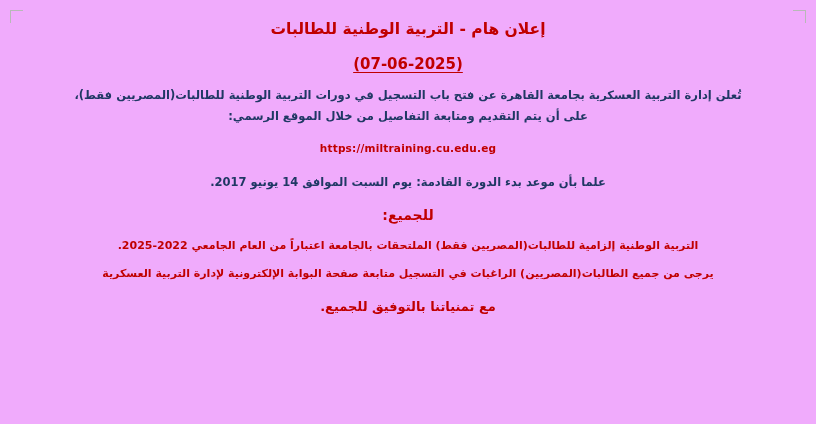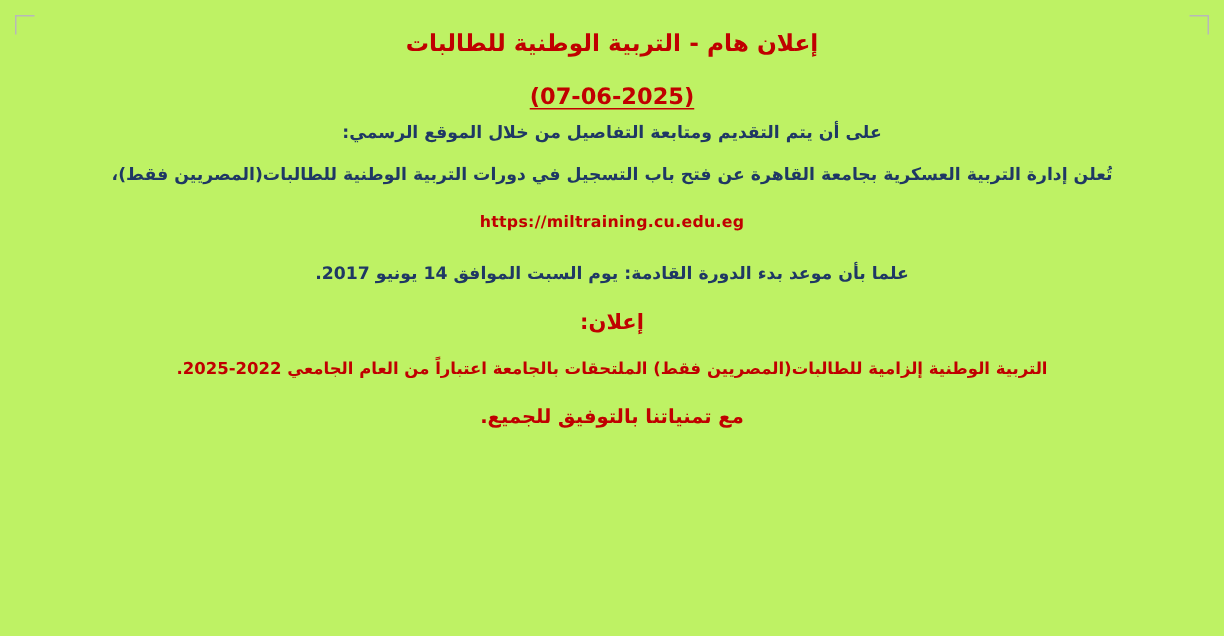--- a/index.html
+++ b/index.html
@@ -10,21 +10,21 @@
   body {
     width: 816px;
     height: 424px;
     font-family: "DejaVu Sans", sans-serif;
     overflow: hidden;
   }
   .page {
     position: relative;
     width: 816px;
     height: 424px;
-    background: #bef264;
+    background: #f0abfc;
     box-sizing: border-box;
   }
   
   .crop-mark {
     position: absolute;
     width: 12px;
     height: 12px;
     border-color: #b8b8b8;
     border-style: solid;
     border-width: 0;
@@ -117,30 +117,31 @@
 
   <div class="crop-mark crop-tl"></div>
   <div class="crop-mark crop-tr"></div>
 
   <div class="content">
 
     <div class="line title">إعلان هام - التربية الوطنية للطالبات</div>
 
     <div class="line date">(07-06-2025)</div>
 
+    <div class="line body-line">تُعلن إدارة التربية العسكرية بجامعة القاهرة عن فتح باب التسجيل في دورات التربية الوطنية للطالبات(المصريين فقط)،</div>
+
     <div class="line body-line tight">على أن يتم التقديم ومتابعة التفاصيل من خلال الموقع الرسمي:</div>
-
-    <div class="line body-line">تُعلن إدارة التربية العسكرية بجامعة القاهرة عن فتح باب التسجيل في دورات التربية الوطنية للطالبات(المصريين فقط)،</div>
 
     <div class="line url">https://miltraining.cu.edu.eg</div>
 
     <div class="line note-line">علما بأن موعد بدء الدورة القادمة: يوم السبت الموافق 14 يونيو 2017.</div>
 
-    <div class="line subheading">إعلان:</div>
+    <div class="line subheading">للجميع:</div>
 
     <div class="line red-line">التربية الوطنية إلزامية للطالبات(المصريين فقط) الملتحقات بالجامعة اعتباراً من العام الجامعي  2022-2025.</div>
 
+    <div class="line red-line">يرجى من جميع الطالبات(المصريين)  الراغبات في التسجيل متابعة صفحة البوابة الإلكترونية لإدارة التربية العسكرية</div>
 
 
     <div class="line closing">مع تمنياتنا بالتوفيق للجميع.</div>
 
   </div>
 </div>
 
 </body></html>

